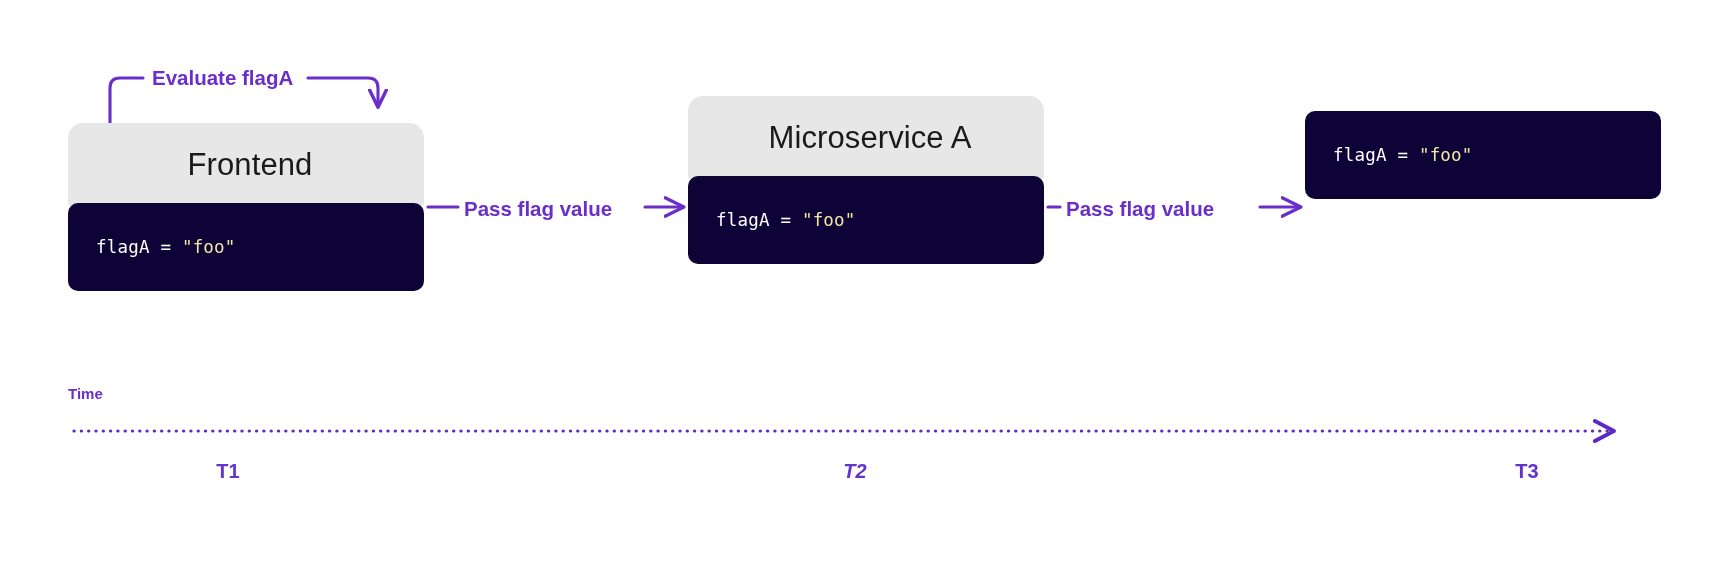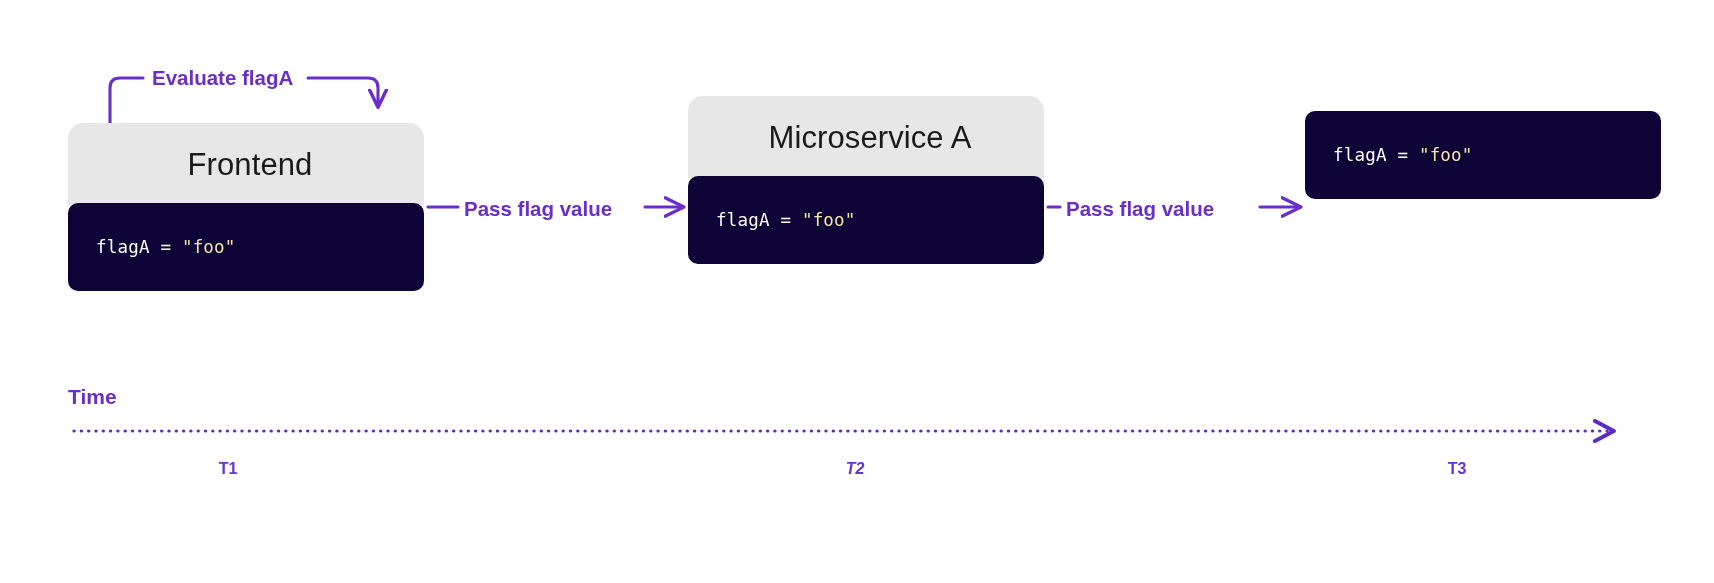--- a/index.html
+++ b/index.html
@@ -91,29 +91,29 @@
     font-size: 20.5px;
     font-weight: 700;
     color: #6b2fc9;
     white-space: nowrap;
     line-height: 1;
   }
 
   
   .time-caption {
     position: absolute;
-    font-size: 21px;
+    font-size: 15px;
     font-weight: 700;
     color: #6b2fc9;
     line-height: 1;
     white-space: nowrap;
   }
   .tick-label {
     position: absolute;
-    font-size: 16px;
+    font-size: 20px;
     font-weight: 700;
     color: #6235cf;
     line-height: 1;
     transform: translateX(-50%);
     white-space: nowrap;
   }
 </style>
 </head>
 <body>
 
@@ -181,15 +181,15 @@
       <span class="code-line"><span>flagA = </span><span class="str">"foo"</span></span>
     </div>
   </div>
 
   <div class="time-caption" style="left:68px; top:386px;">Time</div>
 
   <div class="tick-label" style="left:228px; top:461px;">T1</div>
 
   <div class="tick-label" style="left:855px; top:461px;font-style:italic;">T2</div>
 
-  <div class="tick-label" style="left:1457px; top:461px;">T3</div>
+  <div class="tick-label" style="left:1527px; top:461px;">T3</div>
 
 </div>
 
 </body></html>

